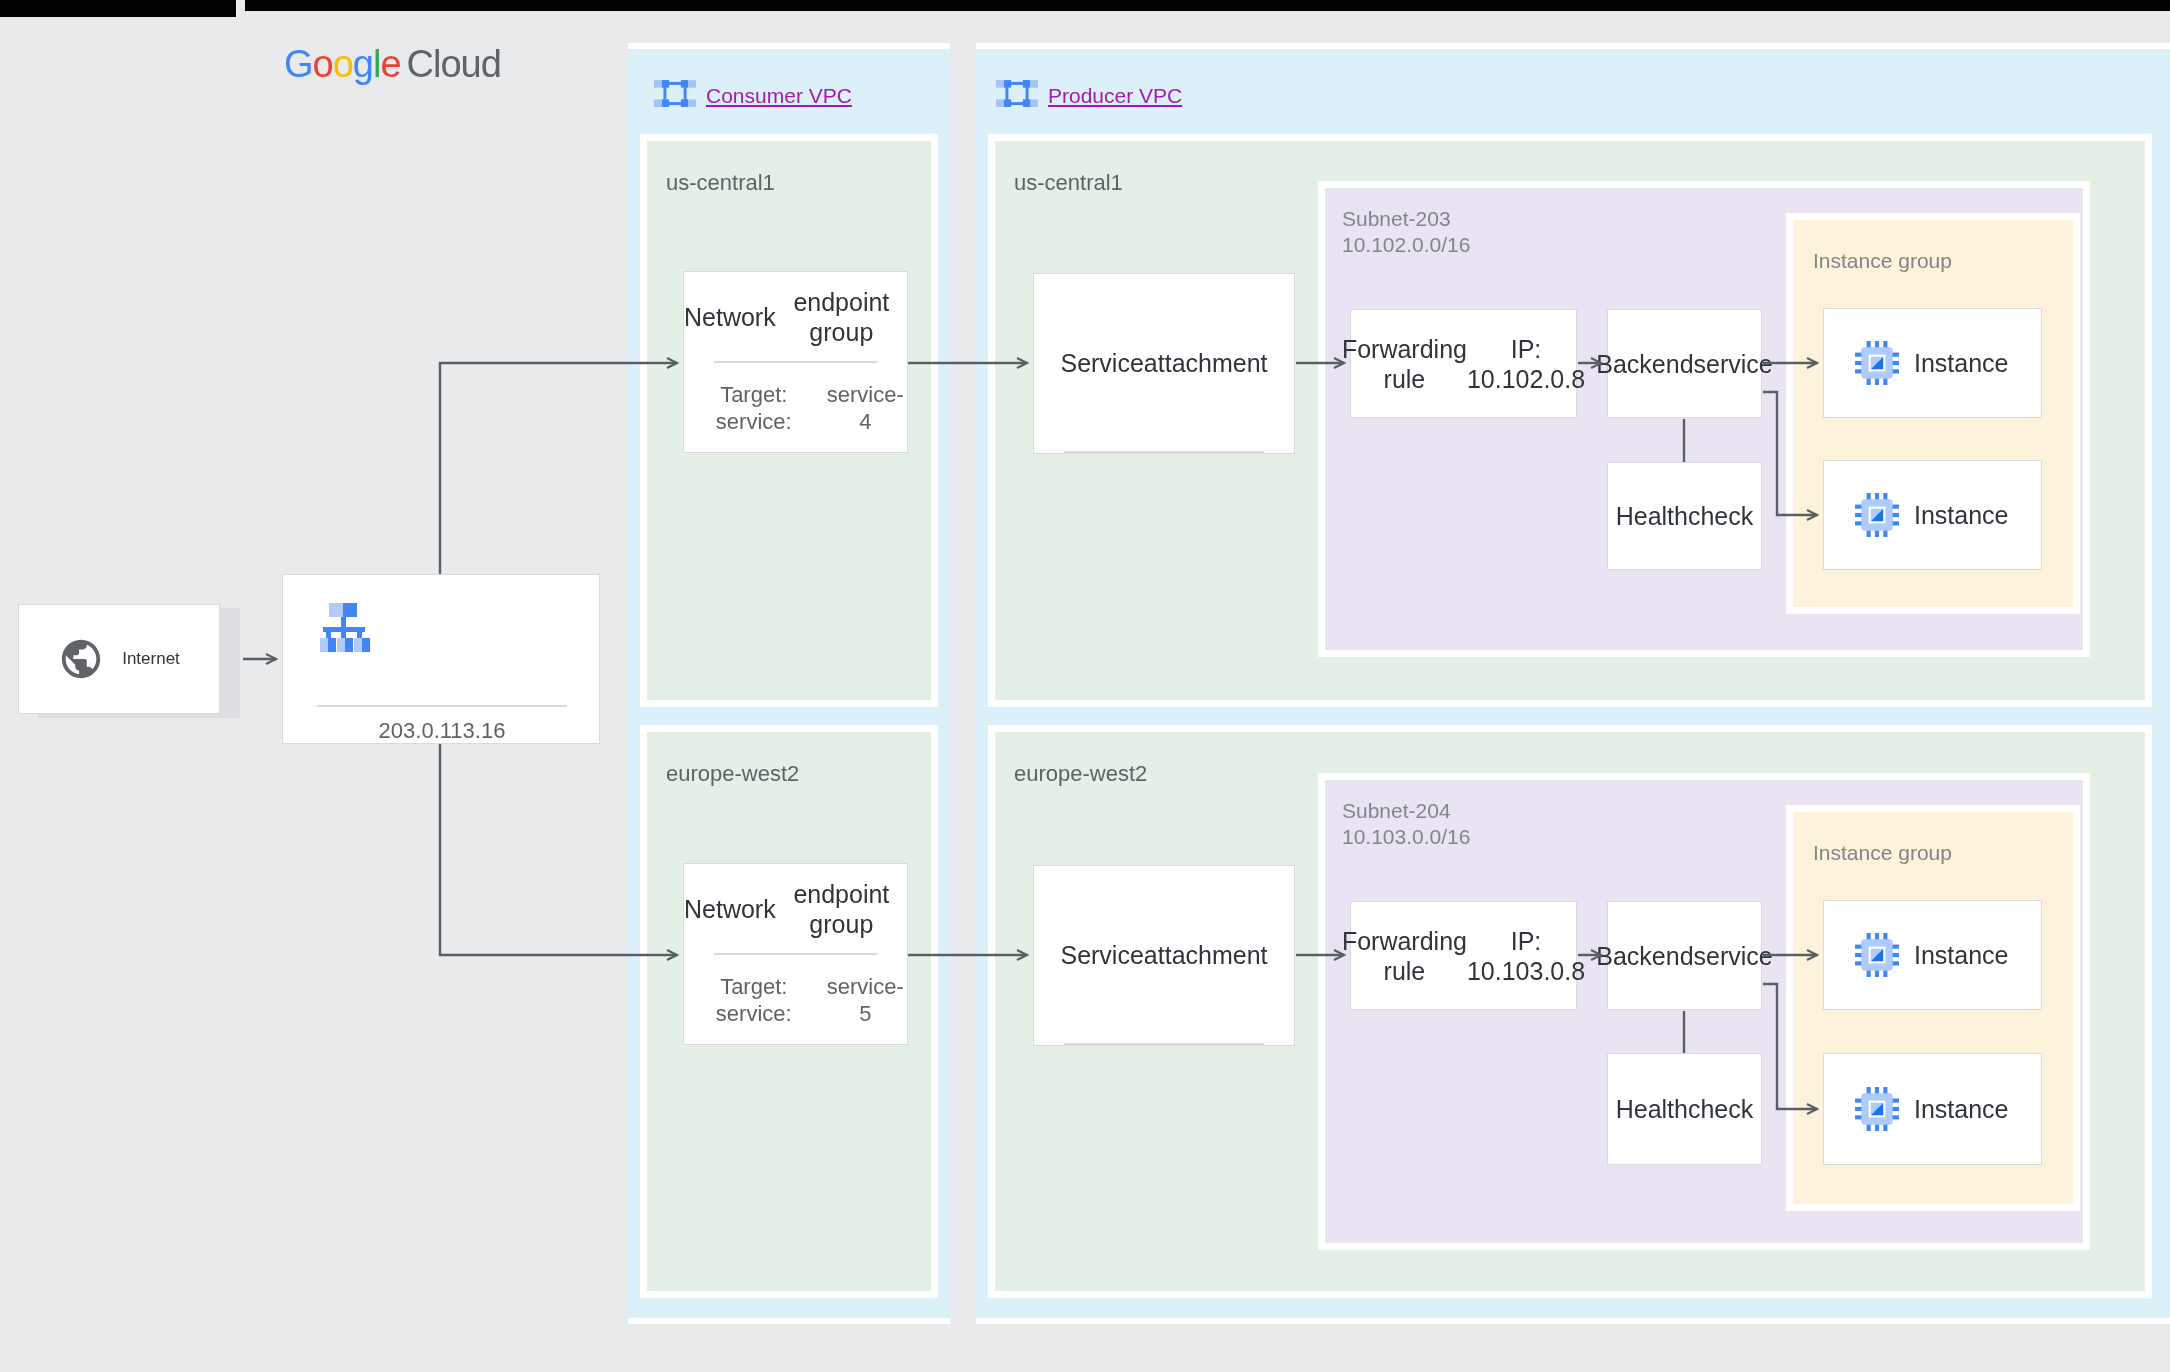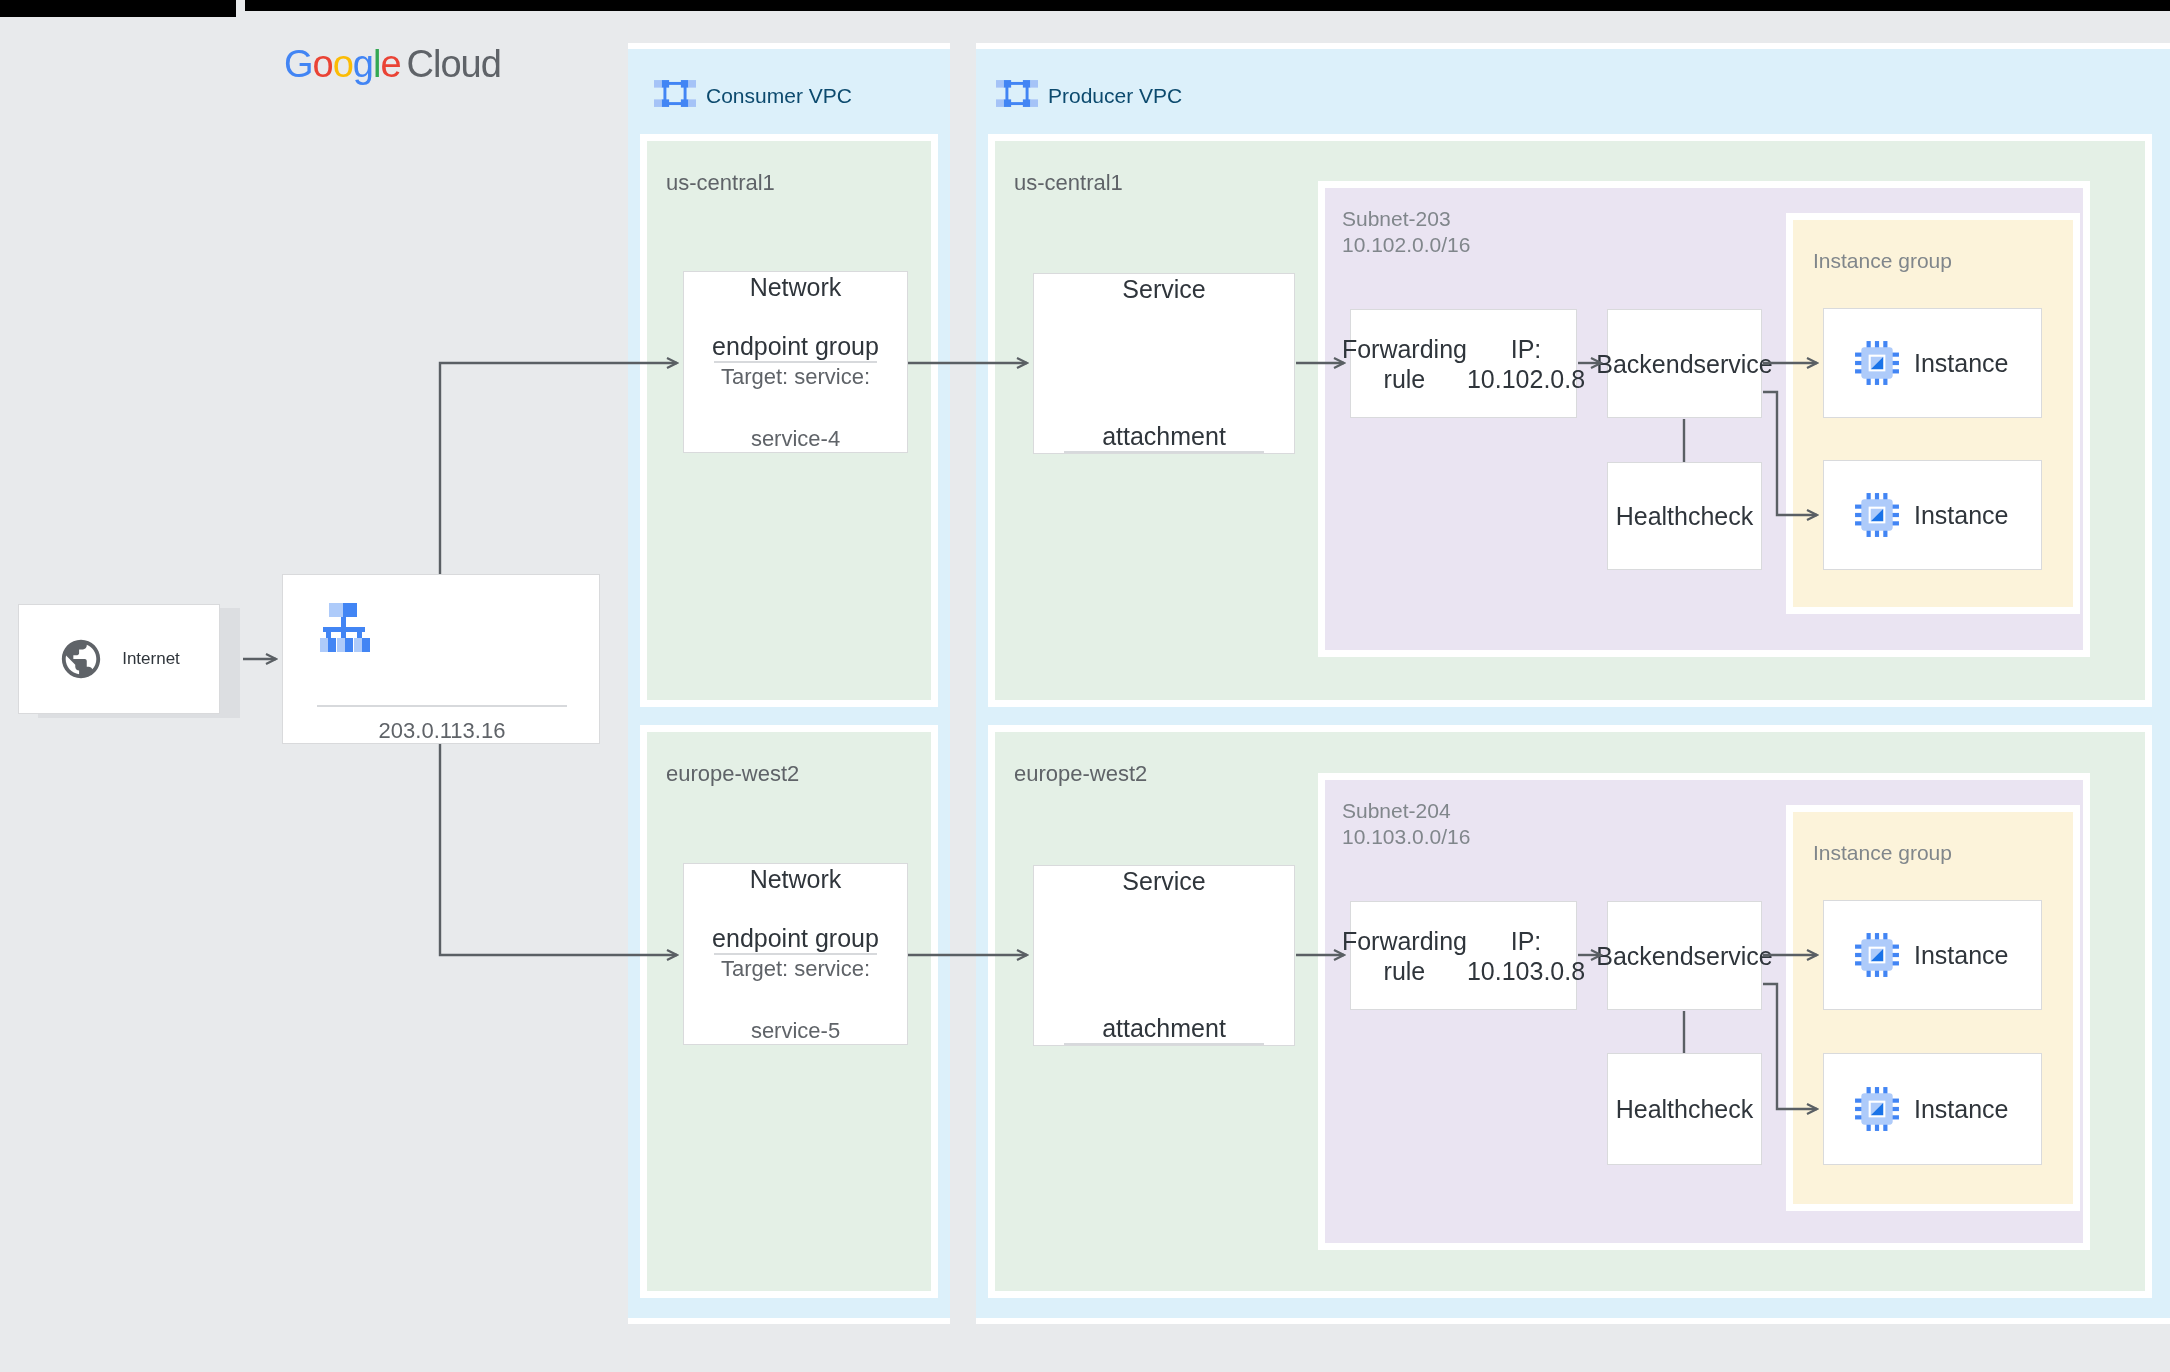--- a/index.html
+++ b/index.html
@@ -4,31 +4,31 @@
 <style>
   html,body{margin:0;padding:0;background:#fff;}
   .stage{position:relative;width:2170px;height:1372px;background:#e8eaec;overflow:hidden;
          font-family:"Liberation Sans",sans-serif;color:#2f353b;}
   .abs{position:absolute;}
   .bar{background:#000;}
   .logo{font-size:38px;line-height:44px;font-weight:500;letter-spacing:-1px;white-space:nowrap;}
   .logo .l-blue{color:#4285f4}.logo .l-red{color:#ea4335}.logo .l-yellow{color:#fbbc05}
   .logo .l-green{color:#34a853}.logo .l-gray{color:#5f6368;font-weight:400;margin-left:6px}
   .vpc-blue{background:#dcf0fa;border-top:6px solid #fff;border-bottom:6px solid #fff;box-sizing:border-box;}
-  .vpc-label{font-size:21px;color:#0c4a6e;}
+  .vpc-label{font-size:21px;color:#a21caf;text-decoration:underline;}
   .region{background:#e4f0e6;box-shadow:0 0 0 7px #fff;}
   .subnet{background:#eae4f2;box-shadow:0 0 0 7px #fff;}
   .igroup{background:#fcf3da;box-shadow:0 0 0 7px #fff;}
   .rlabel{font-size:22px;color:#5f6368;}
   .faint{font-size:21px;line-height:26px;color:#80868b;}
   .box{background:#fff;border:1px solid #d9dadc;box-sizing:border-box;}
   .title{font-size:25px;line-height:30px;color:#2f353b;text-align:center;}
   .sub{font-size:22px;line-height:27px;color:#5f6368;text-align:center;}
   .split{display:flex;flex-direction:column;}
-  .half{flex:1;display:flex;flex-direction:column;align-items:center;justify-content:space-between;}
+  .half{flex:1;display:flex;flex-direction:row;align-items:center;justify-content:center;}
   .divider{height:2px;background:#d7d9dc;margin:0 30px;}
   .center-card{display:flex;flex-direction:row;align-items:center;justify-content:center;}
   .row-card{display:flex;flex-direction:row;align-items:center;}
   .internet-box{box-shadow:20px 4px 0 0 #dcdee1;}
   .inet-label{font-size:17px;color:#2f353b;margin-left:18px;}
   svg{display:block;}
   .connectors{pointer-events:none;}
 </style>
 </head>
 <body>

